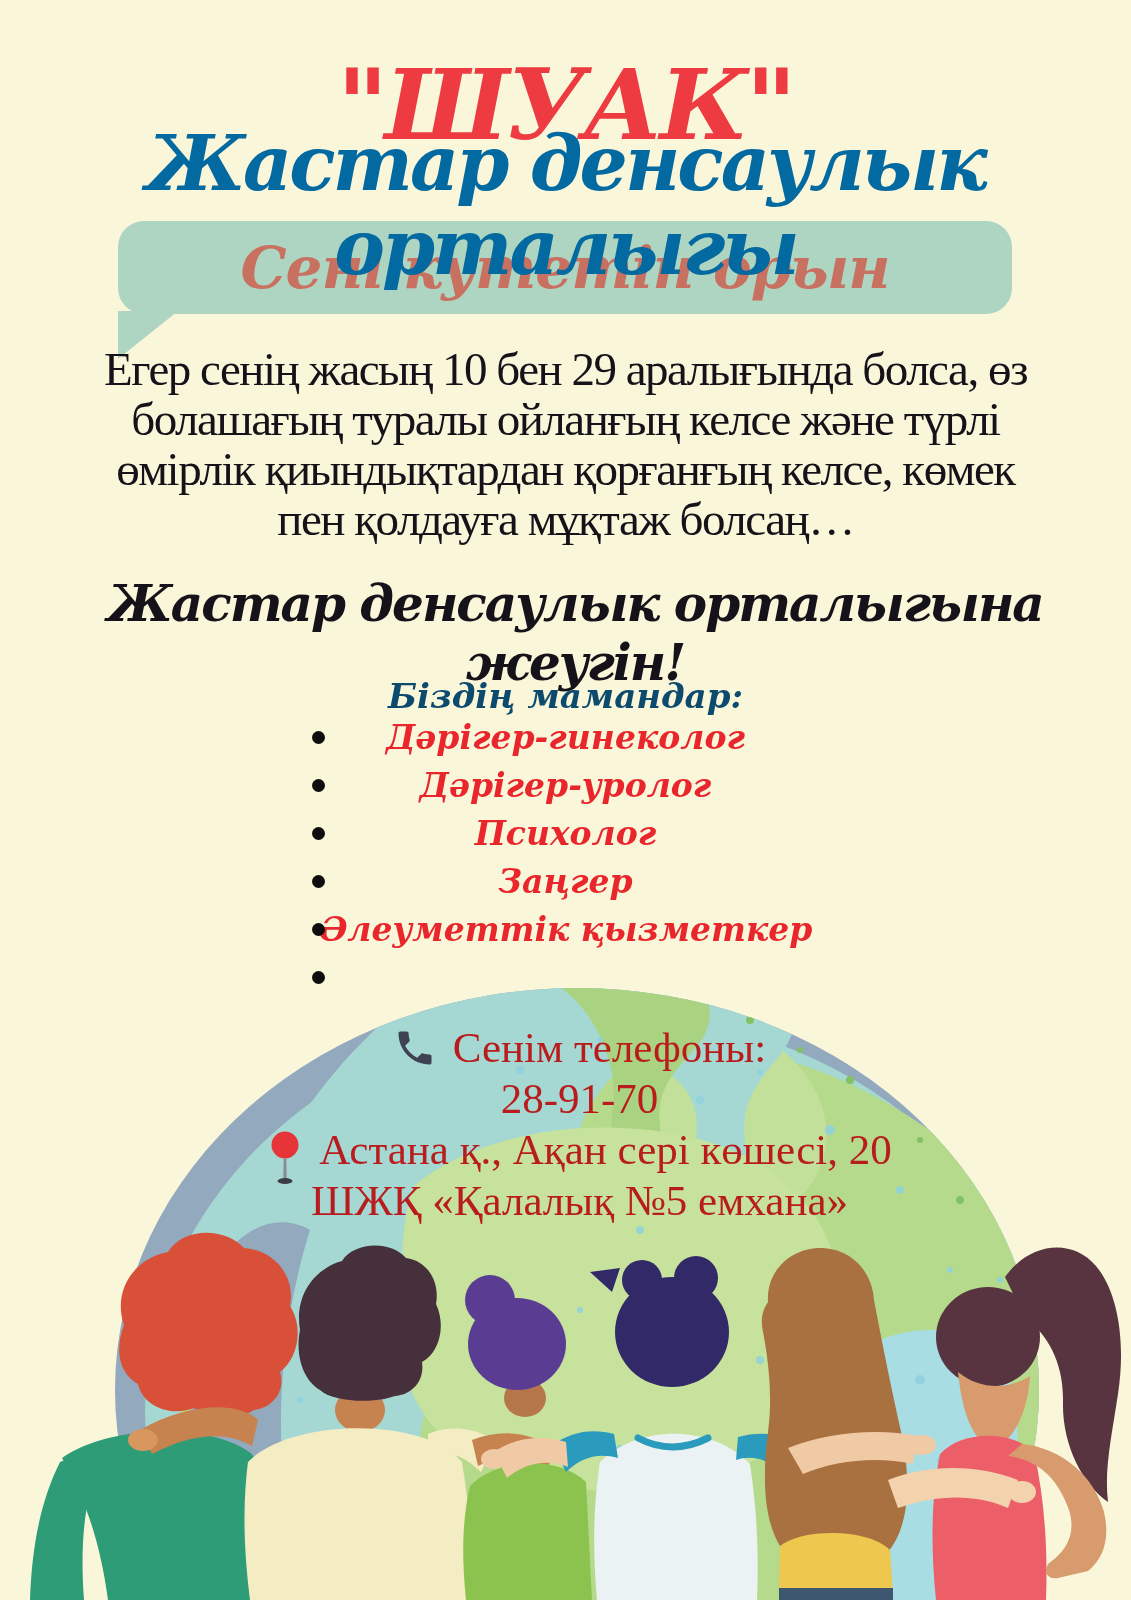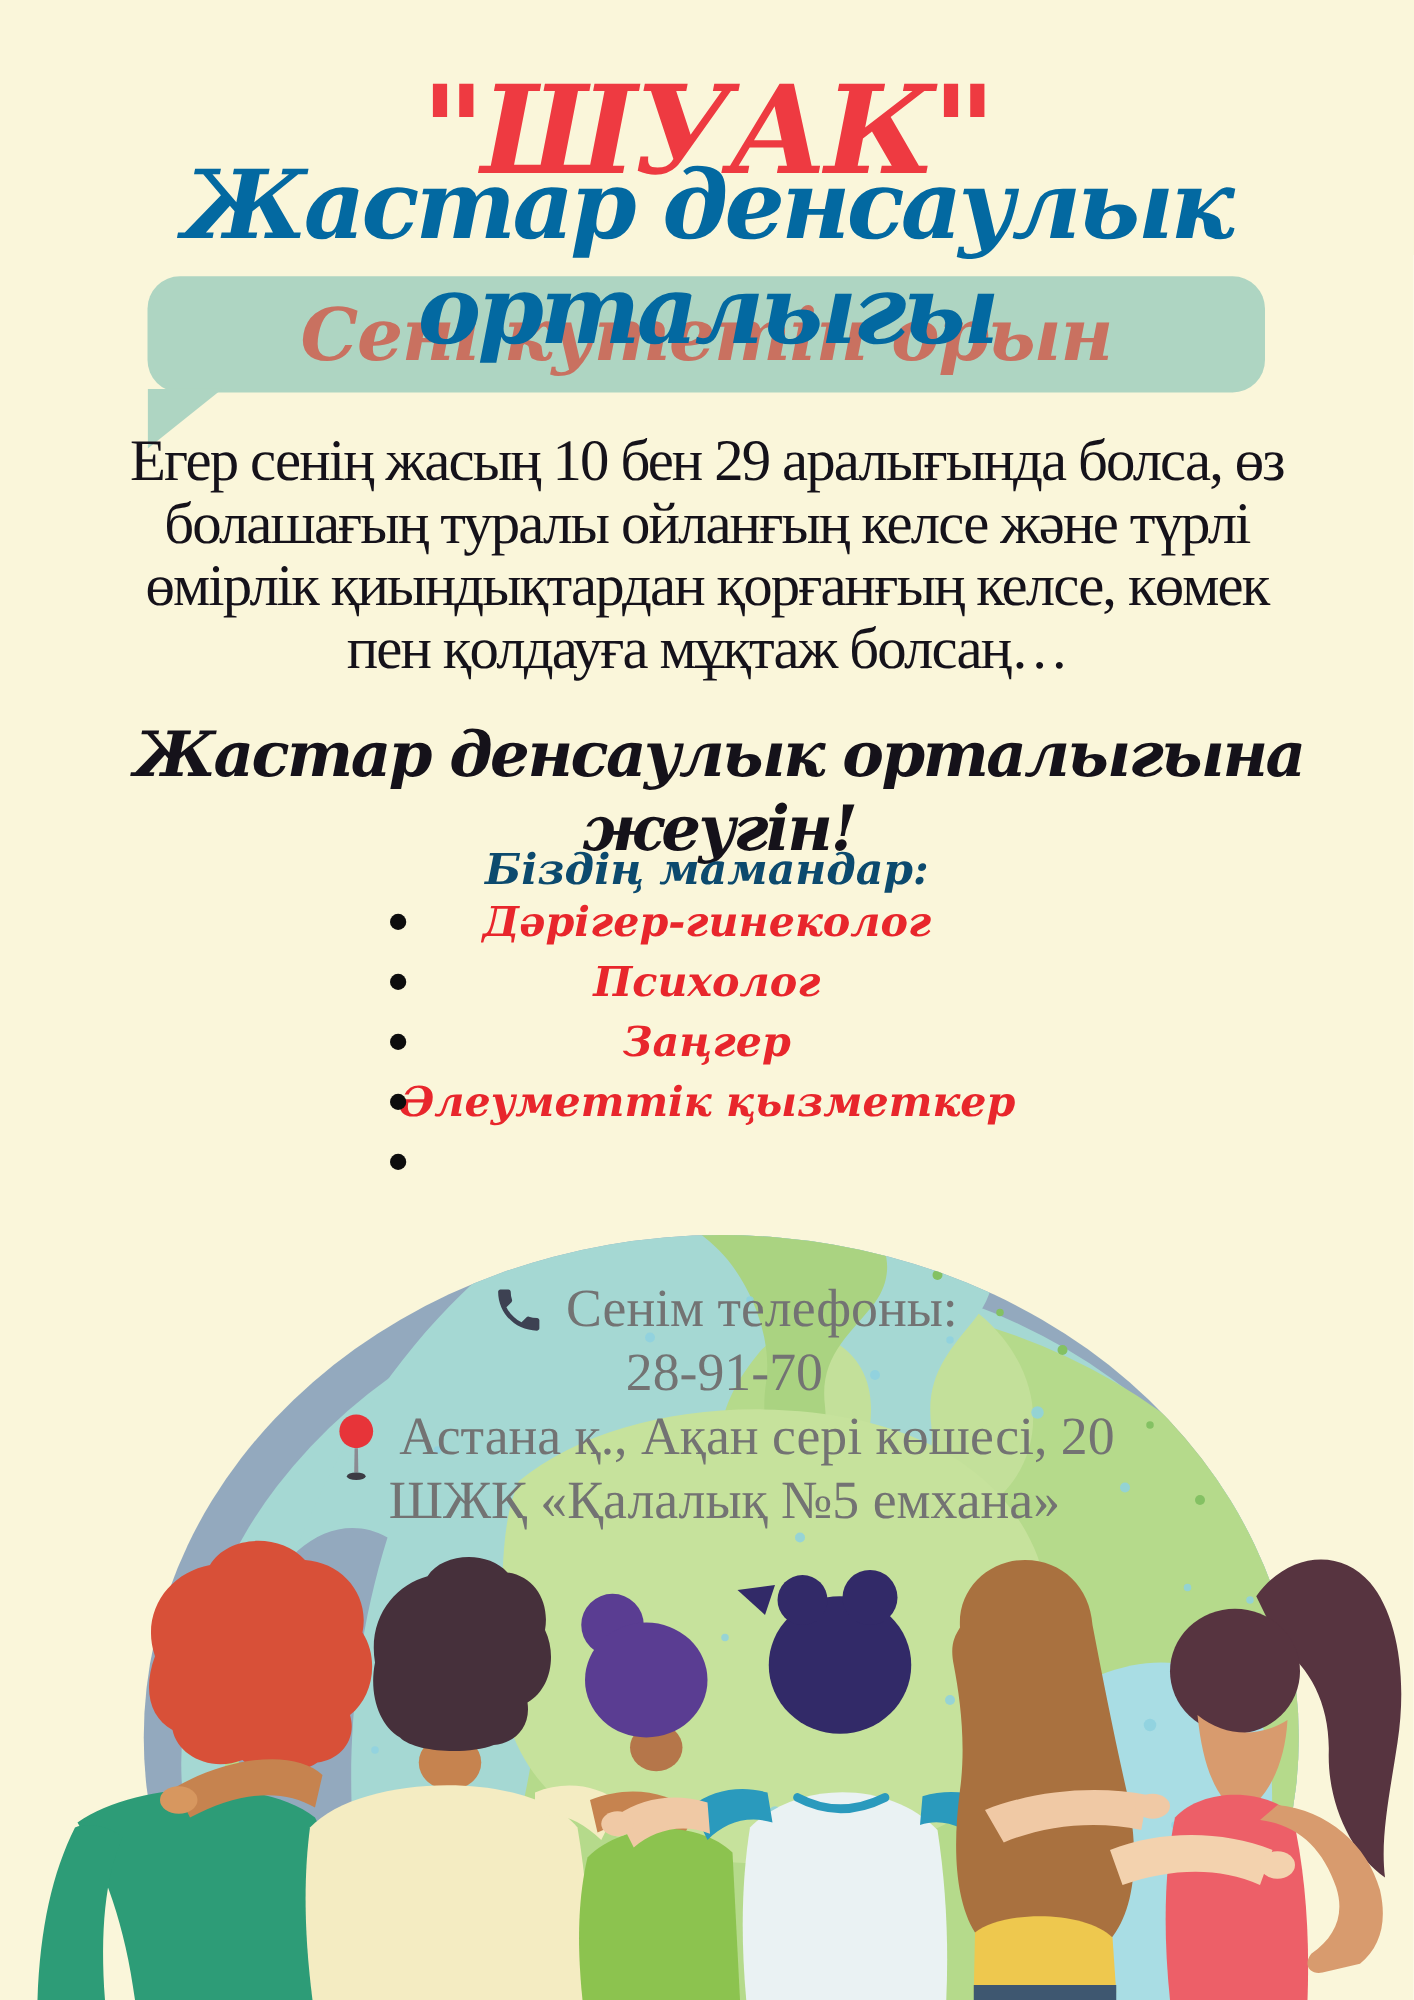--- a/index.html
+++ b/index.html
@@ -34,21 +34,21 @@
   .spec-row{position:relative; height:48px; display:flex; align-items:center; justify-content:center;text-align:right;}
   .spec-row .bullet{
     position:absolute; left:312px; top:50%; margin-top:-6px;
     width:13px; height:13px; border-radius:50%; background:#0d0d0d;
   }
   .spec-text{font-family:"DejaVu Serif",serif; font-style:italic; font-weight:700;
     font-size:33px; color:#e8262c;}
 
   .illustration{position:absolute; left:0; top:980px; width:1131px; height:620px; z-index:1;}
 
-  .contact{position:absolute; left:0; right:0; top:1022px; z-index:3; color:#737373;}
+  .contact{position:absolute; left:0; right:0; top:1022px; z-index:3; color:#b91c1c;}
   .contact-row{height:51px; display:flex; align-items:center; justify-content:center;
     gap:16px; font-size:43px; transform:translateX(14px);}
   .phone-icon-svg{width:44px; height:44px; flex:0 0 auto;}
   .pin-icon-svg{width:36px; height:64px; flex:0 0 auto; transform:translateY(10px);}
 </style>
 </head>
 <body>
 
 <div class="page">
 
@@ -68,20 +68,24 @@
   </div>
 
   <div class="center-abs cta script">Жастар денсаулык орталыгына жеугін!</div>
 
   <div class="center-abs spec-heading">Біздің мамандар:</div>
 
   <div class="spec-list">
     <div class="spec-row">
       <span class="bullet"></span>
       <span class="spec-text">Дәрігер-гинеколог</span>
+    </div>
+    <div class="spec-row">
+      <span class="bullet"></span>
+      <span class="spec-text">Дәрігер-уролог</span>
     </div>
     <div class="spec-row">
       <span class="bullet"></span>
       <span class="spec-text">Психолог</span>
     </div>
     <div class="spec-row">
       <span class="bullet"></span>
       <span class="spec-text">Заңгер</span>
     </div>
     <div class="spec-row">

